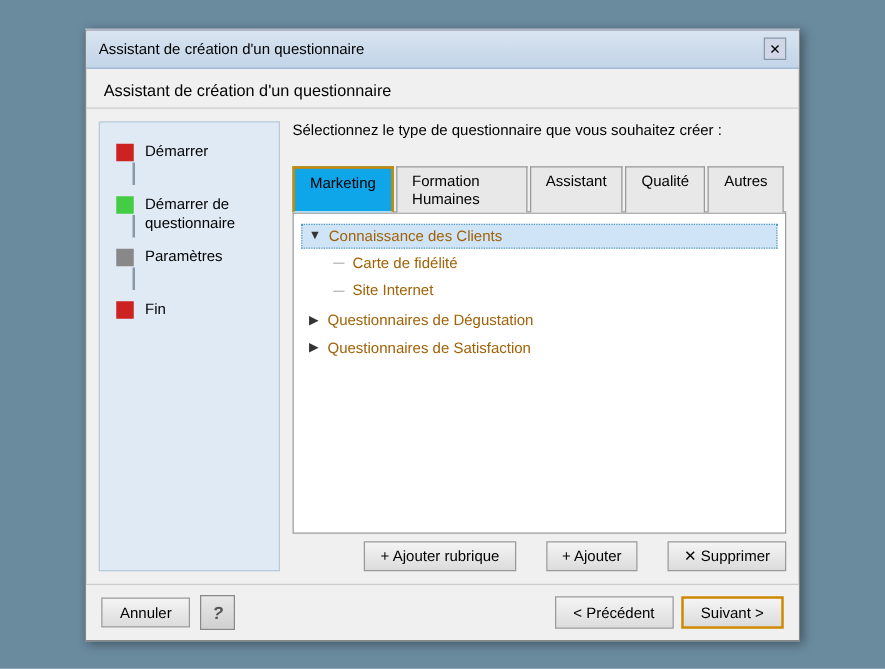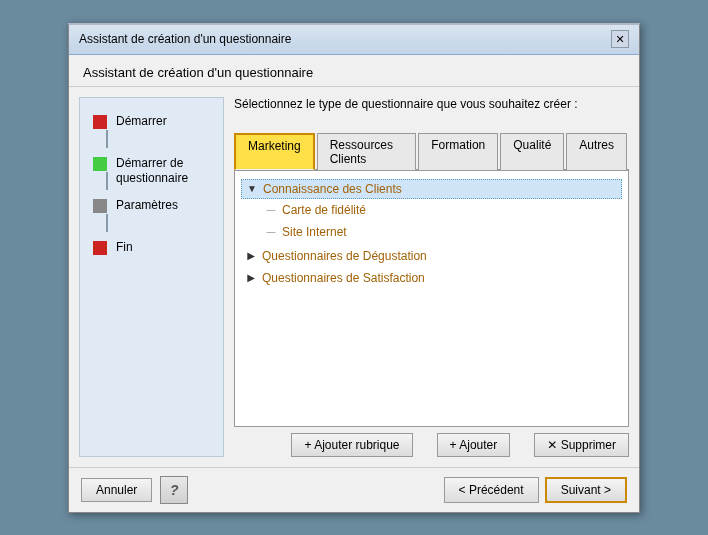--- a/index.html
+++ b/index.html
@@ -127,21 +127,21 @@
       border: 1px solid #999;
       background: #e8e8e8;
       cursor: pointer;
       font-size: 12px;
       margin-right: 2px;
       border-bottom: none;
       position: relative;
       bottom: -1px;
     }
     .tab.active {
-      background: #fde047;
+      background: #0ea5e9;
       border: 2px solid #cc8800;
       border-bottom: 1px solid #f0f0f0;
       font-weight: normal;
     }
     .tree-area {
       border: 1px solid #999;
       background: #fff;
       flex: 1;
       min-height: 200px;
       padding: 6px;
@@ -322,22 +322,22 @@
           </div>
           <span class="step-label">Fin</span>
         </div>
       </div>
 
       <div class="main-content">
         <div class="instruction-text">Sélectionnez le type de questionnaire que vous souhaitez créer :</div>
 
         <div class="tabs-container">
           <div class="tab active">Marketing</div>
-          <div class="tab">Ressources Clients</div>
-          <div class="tab">Formation</div>
+          <div class="tab">Formation Humaines</div>
+          <div class="tab">Assistant</div>
           <div class="tab">Qualité</div>
           <div class="tab">Autres</div>
         </div>
 
         <div class="tree-area">
 
           <div class="tree-node">
             <div class="tree-node-row selected">
               <span class="tree-toggle">▼</span>
               <span class="tree-label">Connaissance des Clients</span>

